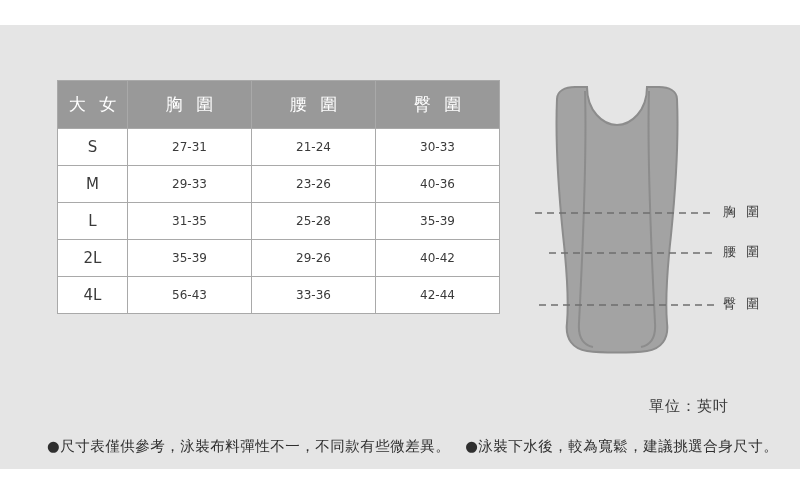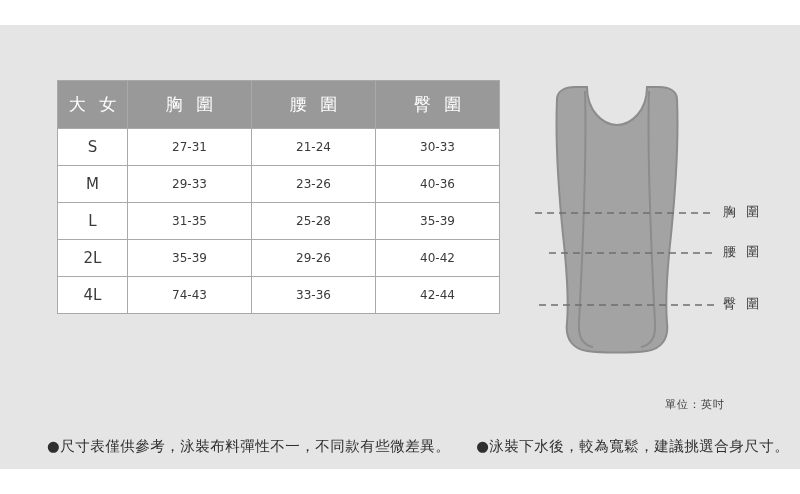--- a/index.html
+++ b/index.html
@@ -84,44 +84,44 @@
     color: #3a3a3a;
     letter-spacing: 3px;
     white-space: nowrap;
   }
   #label-bust  { left: 198px; top: 118px; }
   #label-waist { left: 198px; top: 158px; }
   #label-hip   { left: 198px; top: 210px; }
 
   #unit-note {
     position: absolute;
-    left: 665px;
+    left: 649px;
     top: 372px;
-    font-size: 11px;
+    font-size: 15px;
     color: #3a3a3a;
     letter-spacing: 1px;
   }
 
   
   #footnotes {
     position: absolute;
     left: 47px;
     top: 412px;
     width: 730px;
     display: flex;
     align-items: center;
     font-size: 14.5px;
     color: #2f2f2f;
     letter-spacing: 0.5px;
   }
   #footnotes .note {
     white-space: nowrap;
   }
   #footnotes .note + .note {
-    margin-left: 26px;
+    margin-left: 15px;
   }
 </style>
 </head>
 <body>
 
 <div id="page">
   <div id="panel">
 
     <table id="size-table">
       <colgroup>
@@ -158,21 +158,21 @@
           <td>35-39</td>
         </tr>
         <tr>
           <td class="cell-size">2L</td>
           <td>35-39</td>
           <td>29-26</td>
           <td>40-42</td>
         </tr>
         <tr>
           <td class="cell-size">4L</td>
-          <td>74-43</td>
+          <td>56-43</td>
           <td>33-36</td>
           <td>42-44</td>
         </tr>
       </tbody>
     </table>
 
     <div id="diagram">
       <svg id="suit-svg" width="250" height="320" viewBox="0 0 250 320">
 
         <path d="M32 14

